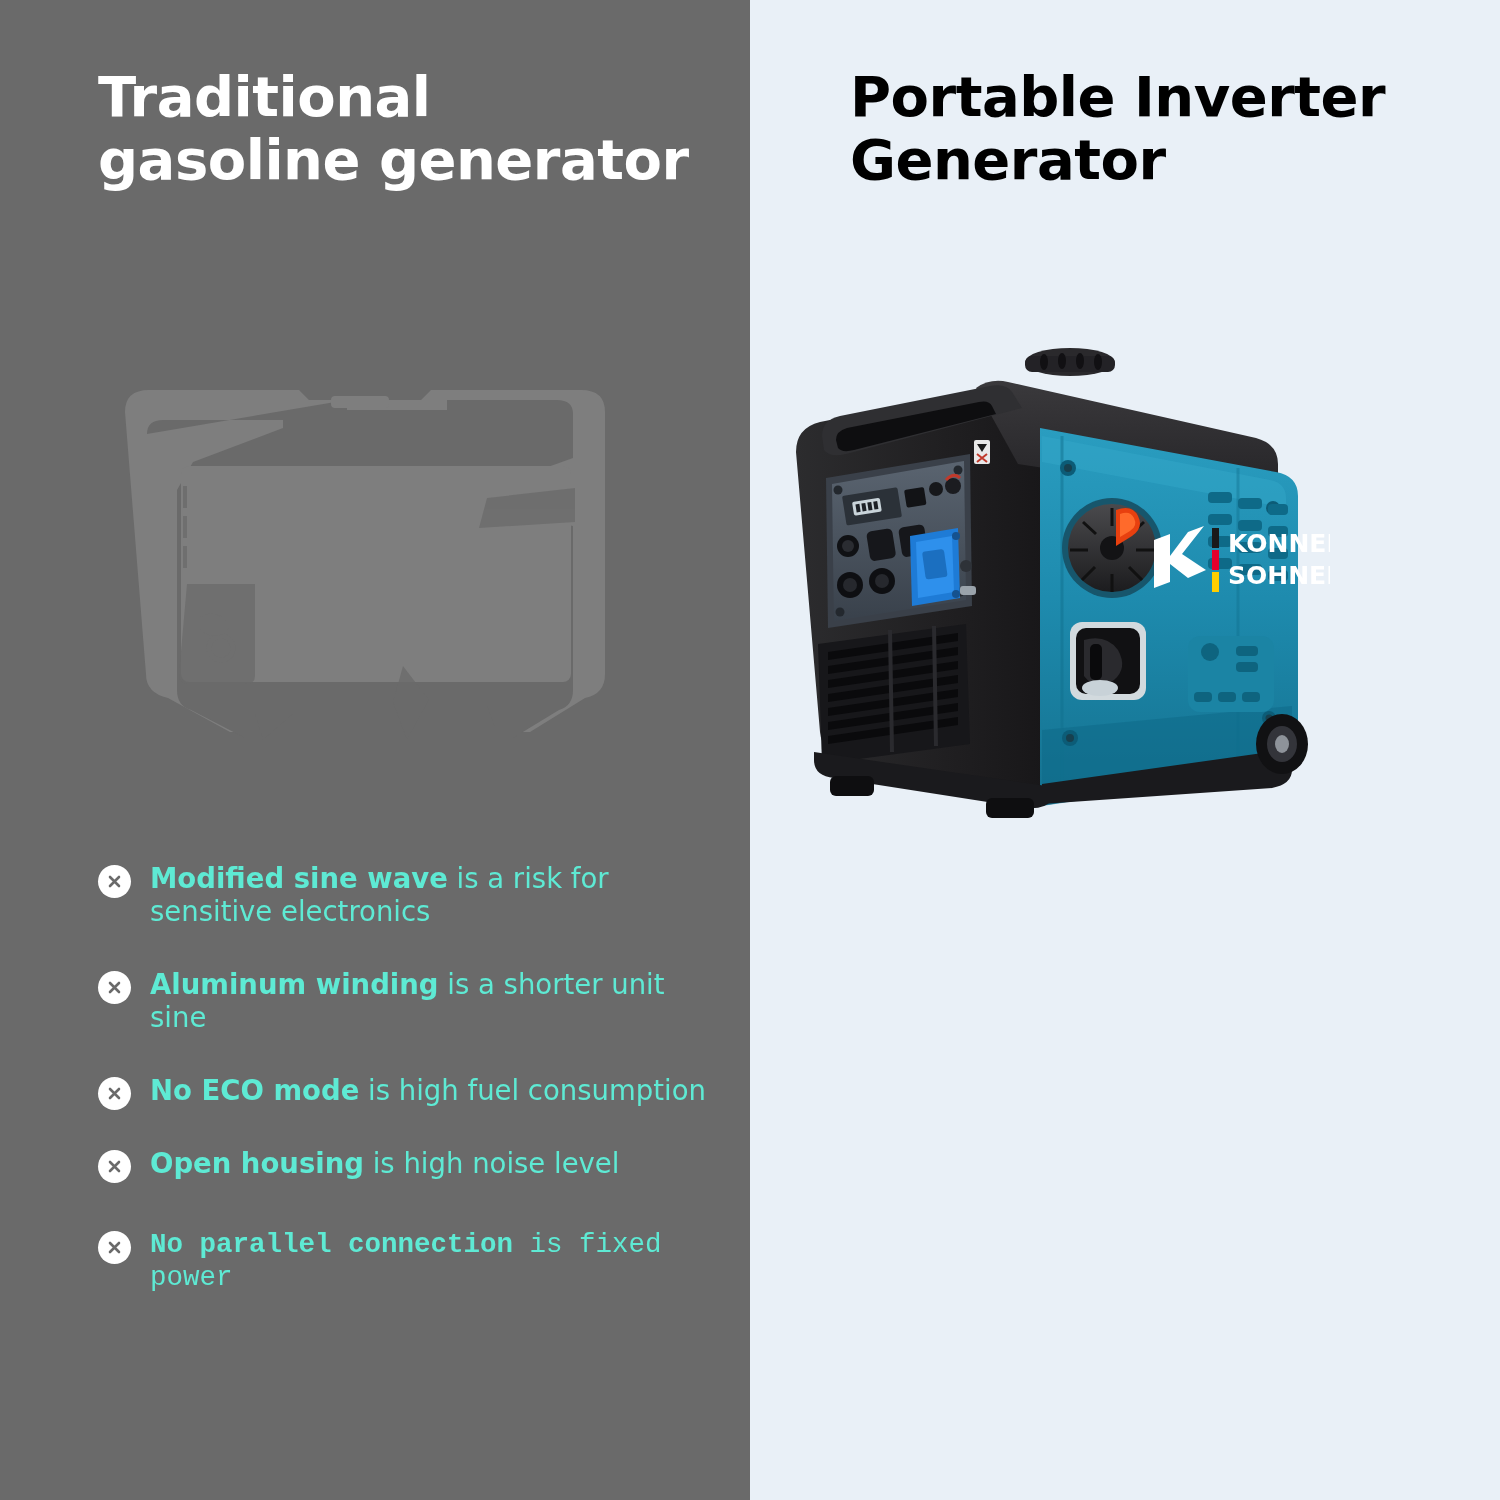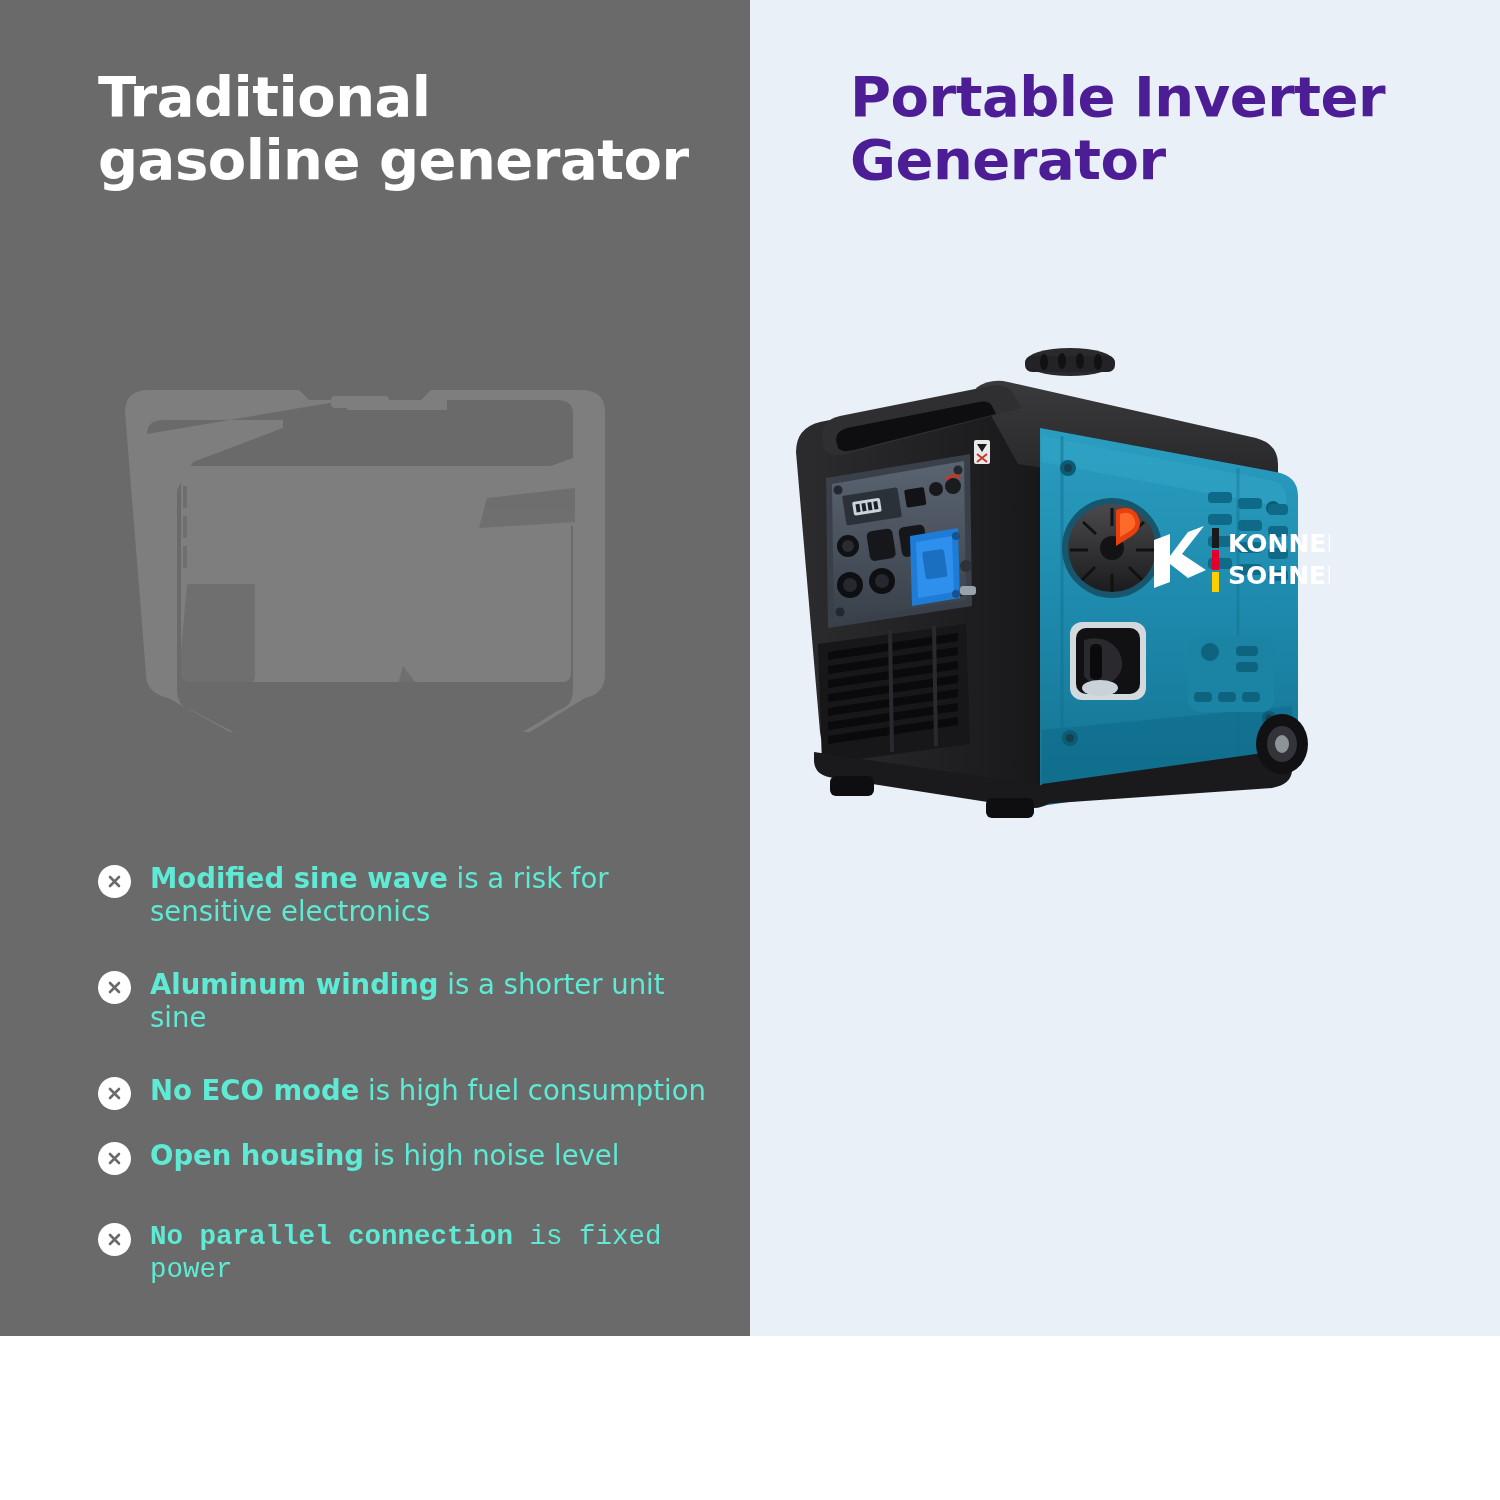--- a/index.html
+++ b/index.html
@@ -6,39 +6,39 @@
   body{
     width:1500px;height:1500px;
     font-family:"DejaVu Sans", sans-serif;
     overflow:hidden;
   }
   .board{
     position:relative;width:1500px;height:1500px;display:flex;
   }
 
   
-  .panel{position:relative;height:1336px;box-sizing:border-box;padding-left:8px;}
+  .panel{position:relative;height:1500px;box-sizing:border-box;padding-left:8px;}
   .panel-left{width:750px;background:#6A6A6A;}
   .panel-right{width:750px;background:#E9F0F7;}
 
   
   .heading{
     position:absolute;
     font-weight:bold;
     letter-spacing:-0.5px;
     line-height:1.12;
     white-space:pre-line;
   }
   .heading-left{
     left:98px;top:66px;width:640px;
     font-size:56px;color:#FFFFFF;
   }
   .heading-right{
     left:100px;top:66px;width:600px;
-    font-size:56px;color:#4c1d95;
+    font-size:56px;color:#000000;
   }
 
   
   .product-area{position:absolute;left:0;top:330px;width:750px;height:500px;}
 
   
   .ghost-wrap{position:absolute;left:95px;top:40px;width:560px;height:400px;opacity:1;}
   .ghost-svg{display:block;width:100%;height:100%;}
 
   
@@ -70,21 +70,21 @@
     font-size:27.5px;
     font-weight:normal;
   }
   .b-text .strong{font-weight:bold;}
 
   .list .b-text{color:#5eead4;}
 
   
   .list .bullet:nth-child(1){margin-bottom:40px;}
   .list .bullet:nth-child(2){margin-bottom:40px;}
-  .list .bullet:nth-child(3){margin-bottom:32px;}
+  .list .bullet:nth-child(3){margin-bottom:40px;}
   .list .bullet:nth-child(4){margin-bottom:48px;}
 </style>
 </head>
 <body>
 
 <div class="board">
 
   <div class="panel panel-left">
 
     <div class="heading heading-left">Traditional

